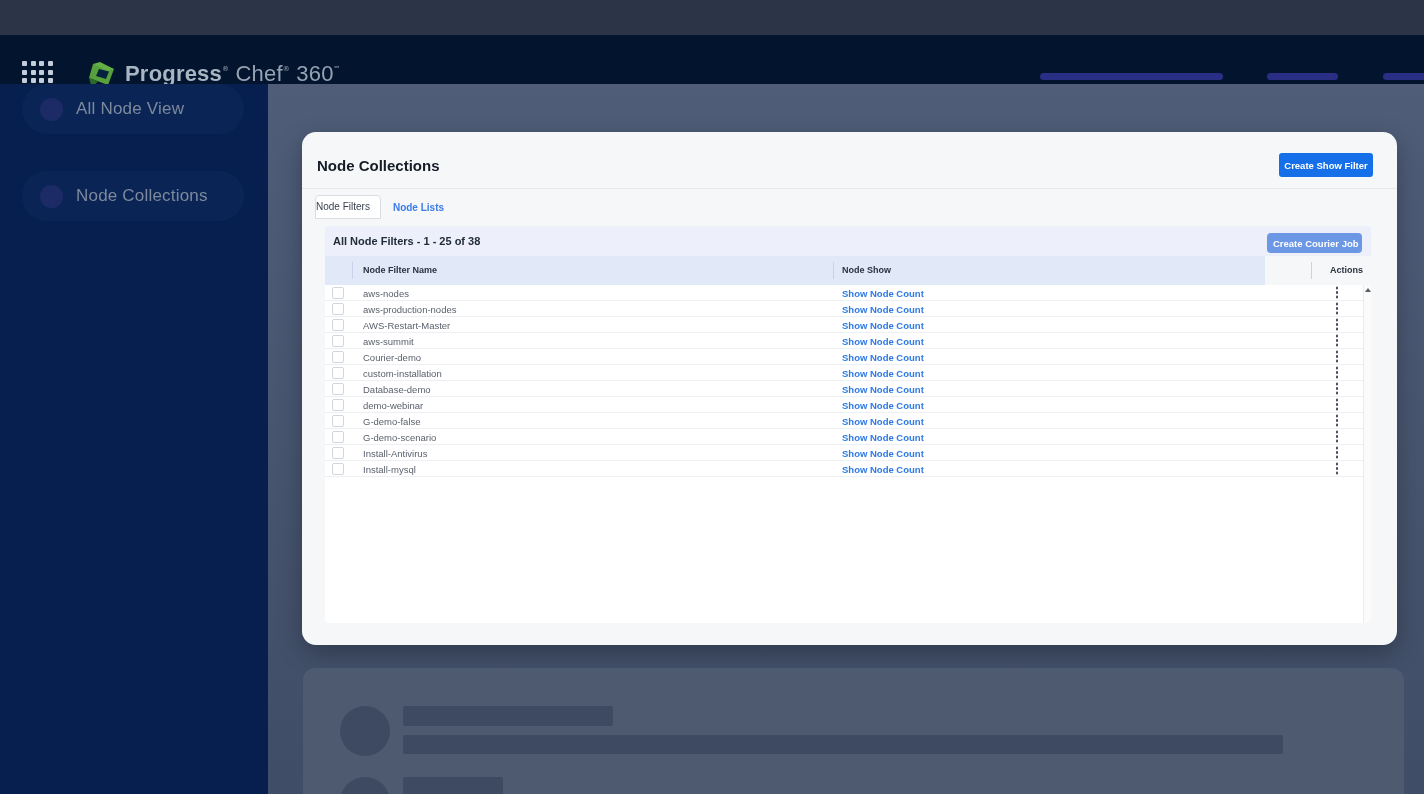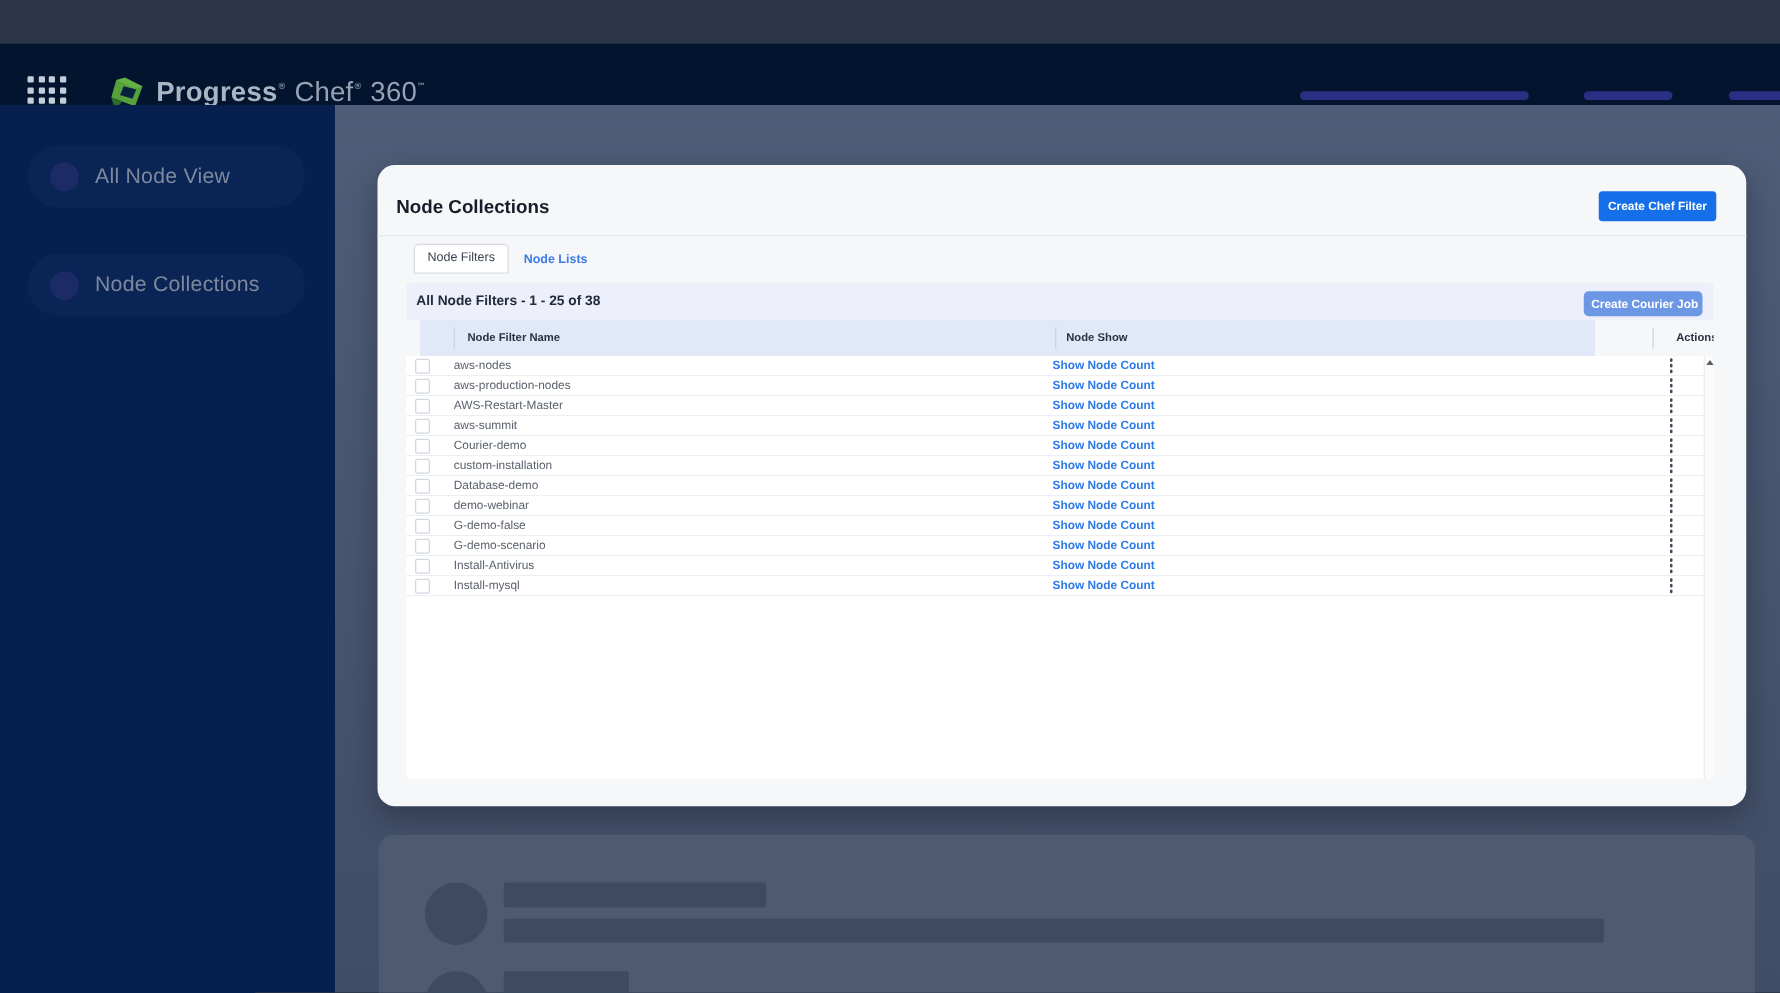--- a/index.html
+++ b/index.html
@@ -17,21 +17,21 @@
   .logo-text .brand{font-weight:700;}
   .logo-text .thin{font-weight:300;color:#96a2b2;}
   .logo-text sup{font-size:7px;vertical-align:10px;color:#96a2b2;font-family:"DejaVu Sans",sans-serif;}
   .tb-skel{position:absolute;top:38px;height:7px;border-radius:3.5px;background:var(--skeleton-indigo,#2b2e85);}
   .tb-skel.b1{left:1040px;width:183px;}
   .tb-skel.b2{left:1267px;width:71px;}
   .tb-skel.b3{left:1383px;width:45px;}
 
   
   .sidebar{position:absolute;left:0;top:84px;width:268px;height:710px;background:var(--sidebar-navy,#061f4f);}
-  .sidebar-nav{display:flex;flex-direction:column;gap:37px;padding-top:32px;}
+  .sidebar-nav{display:flex;flex-direction:column;gap:37px;}
   .nav-pill{position:relative;margin-left:22px;width:222px;height:50px;border-radius:25px;
             background:#0a2555;display:flex;align-items:center;cursor:pointer;}
   .nav-dot{width:23px;height:23px;border-radius:50%;background:#1c2a66;margin-left:18px;flex:none;}
   .nav-label{margin-left:13px;font-size:17px;color:#7d899c;letter-spacing:.2px;}
 
   
   .content{position:absolute;left:268px;top:84px;width:1156px;height:710px;
            background:linear-gradient(180deg,#4f5d78 0%,#3f4d66 100%);}
 
   
@@ -39,31 +39,31 @@
         background:#f6f7f9;box-shadow:0 8px 24px rgba(0,0,0,.28);}
   .card-title{position:absolute;left:15px;top:25px;font-size:15px;font-weight:700;color:#161d29;}
   .btn-primary{position:absolute;left:977px;top:21px;width:94px;height:24px;border:none;border-radius:3px;
                background:var(--primary-blue,#156fe8);color:#fff;font-size:9.5px;font-weight:700;
                font-family:"Liberation Sans",sans-serif;white-space:nowrap;overflow:hidden;padding:0 2px;cursor:pointer;}
   .card-divider{position:absolute;left:0;top:56px;width:1095px;height:1px;background:#e6e8ec;}
 
   .tabs{position:absolute;left:13px;top:63px;display:flex;align-items:flex-end;}
   .tab{font-size:10px;cursor:pointer;}
   .tab.active{background:#fff;border:1px solid #d9dce1;border-radius:4px 4px 0 0;
-              padding:5px 10px 6px 10px;color:#3a4250;margin-left:16px;}
+              padding:5px 10px 6px 0;color:#3a4250;}
   .tab.inactive{padding:5px 10px 6px 12px;color:var(--tab-link-blue,#3b7ce8);font-weight:600;}
 
   
   .panel{position:absolute;left:23px;top:94px;width:1046px;height:397px;border-radius:4px;overflow:hidden;}
   .panel-head{position:absolute;left:0;top:0;width:1046px;height:30px;background:#edf0fa;}
   .panel-summary{position:absolute;left:8px;top:0;line-height:30px;font-size:11px;font-weight:700;color:#232c3a;}
   .btn-courier{position:absolute;left:942px;top:7px;width:95px;height:20px;border:none;border-radius:4px;
                background:var(--secondary-blue,#6b97e4);color:#fff;font-size:9.5px;font-weight:700;
                font-family:"Liberation Sans",sans-serif;white-space:nowrap;cursor:pointer;}
-  .thead{position:absolute;left:11px;top:30px;width:940px;height:29px;background:#e1e8f7;}
+  .thead{position:absolute;left:0;top:30px;width:940px;height:29px;background:#e1e8f7;}
   .thead .sep{position:absolute;top:6px;width:1px;height:17px;background:#c9d2e8;}
   .th{position:absolute;top:0;line-height:29px;font-size:9px;font-weight:700;color:#2a3342;white-space:nowrap;}
   .th.name{left:38px;} .th.count{left:517px;}
   .th.actions{left:986px;width:52px;text-align:right;}
 
   .tbody{position:absolute;left:0;top:59px;width:1038px;height:338px;background:#fff;}
   .trow{position:relative;height:16px;box-sizing:border-box;border-bottom:1px solid #edeff3;background:#fff;}
   .checkbox{position:absolute;left:7px;top:50%;transform:translateY(-50%);width:12px;height:12px;
             box-sizing:border-box;border:1px solid #d2d7df;border-radius:2px;background:#fff;cursor:pointer;}
   .cell-name{position:absolute;left:38px;top:50%;transform:translateY(-50%);font-size:9.5px;color:#5a616d;white-space:nowrap;}
@@ -146,21 +146,21 @@
 
 
 
     </div>
   </div>
 
   <div class="content">
 
     <div class="card">
       <div class="card-title">Node Collections</div>
-      <button class="btn-primary">Create Chef Filter</button>
+      <button class="btn-primary">Create Show Filter</button>
       <div class="card-divider"></div>
 
       <div class="tabs">
         <div class="tab active">Node Filters</div>
         <div class="tab inactive">Node Lists</div>
       </div>
 
       <div class="panel">
         <div class="panel-head">
           <span class="panel-summary">All Node Filters - 1 - 25 of 38</span>

